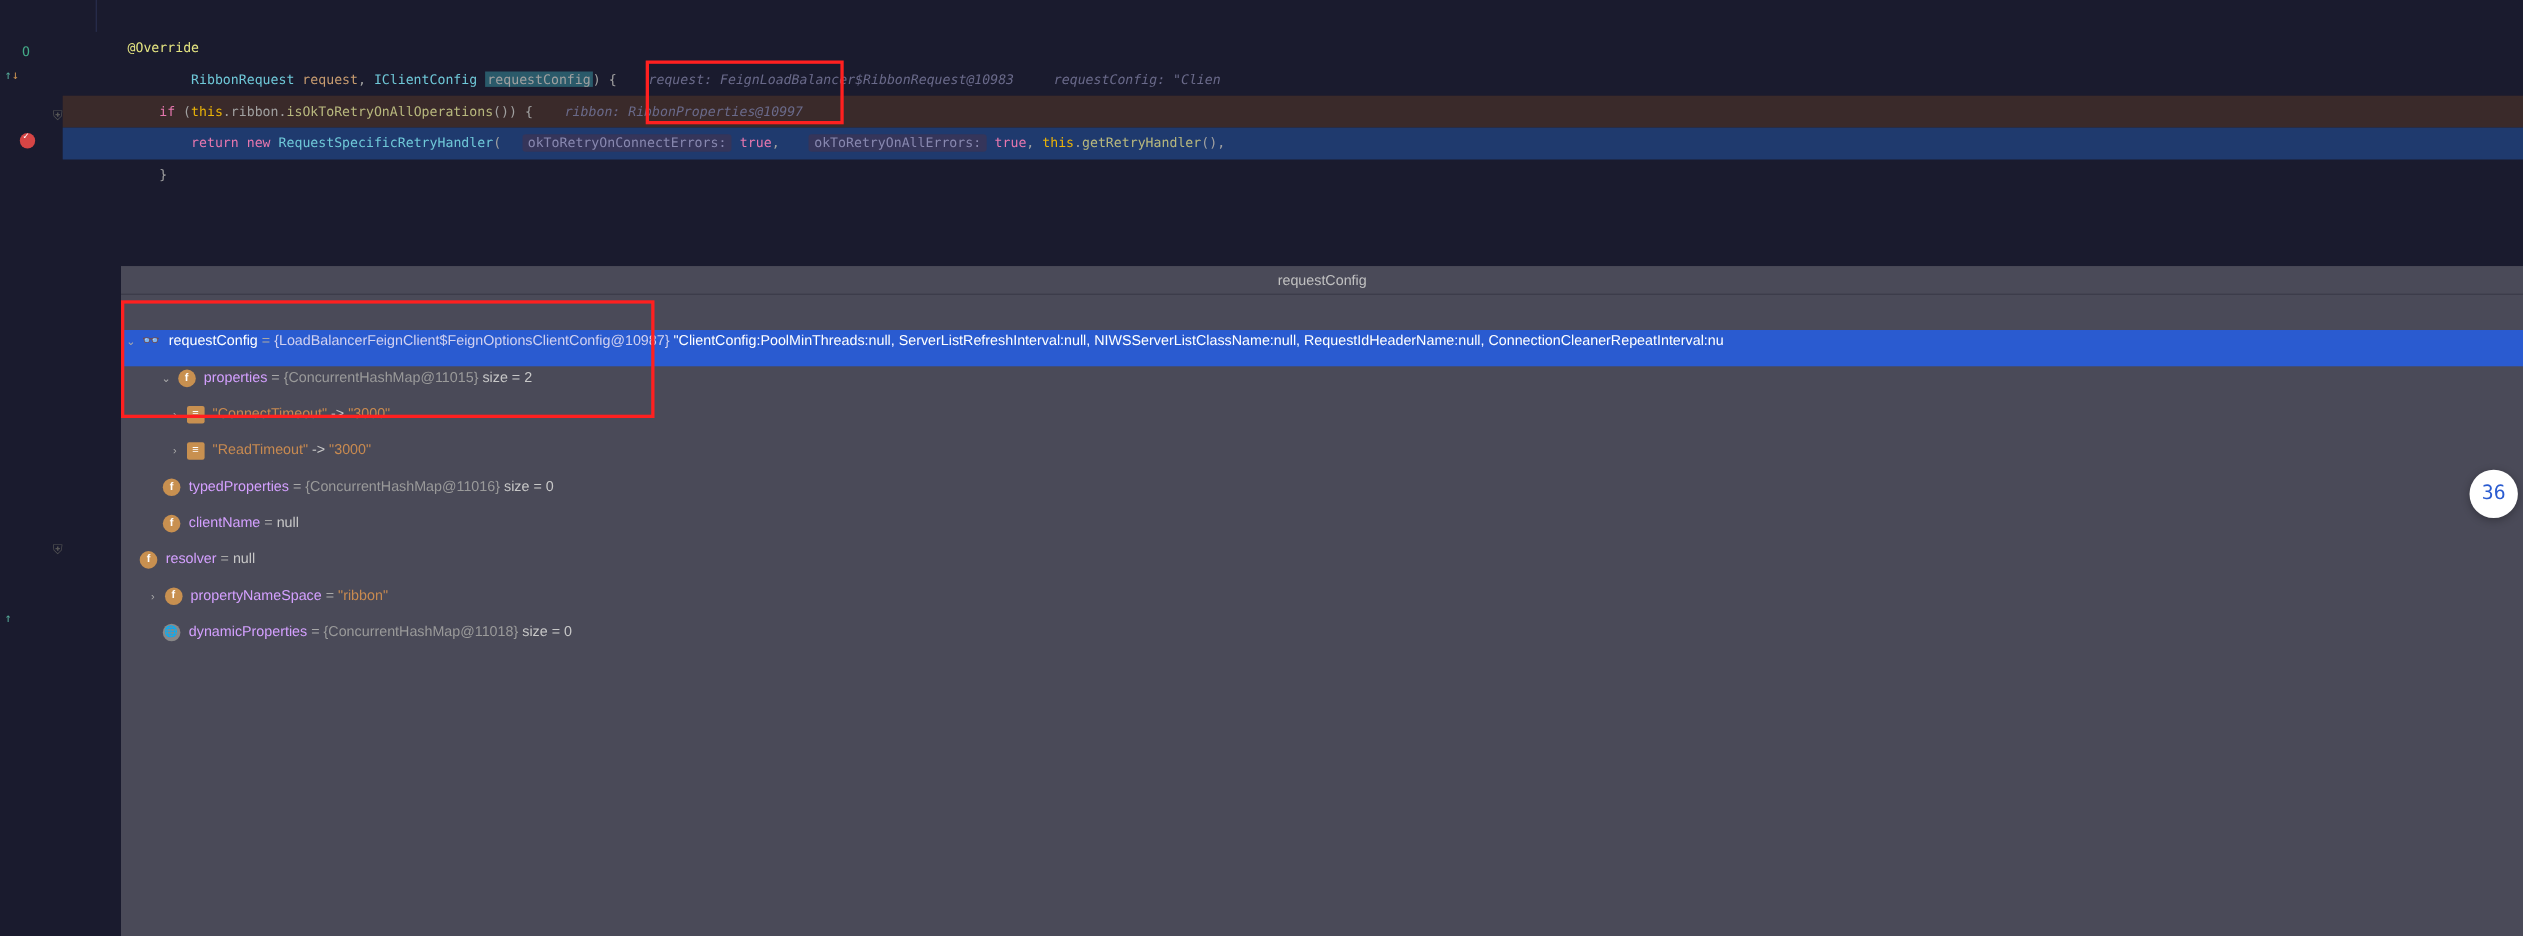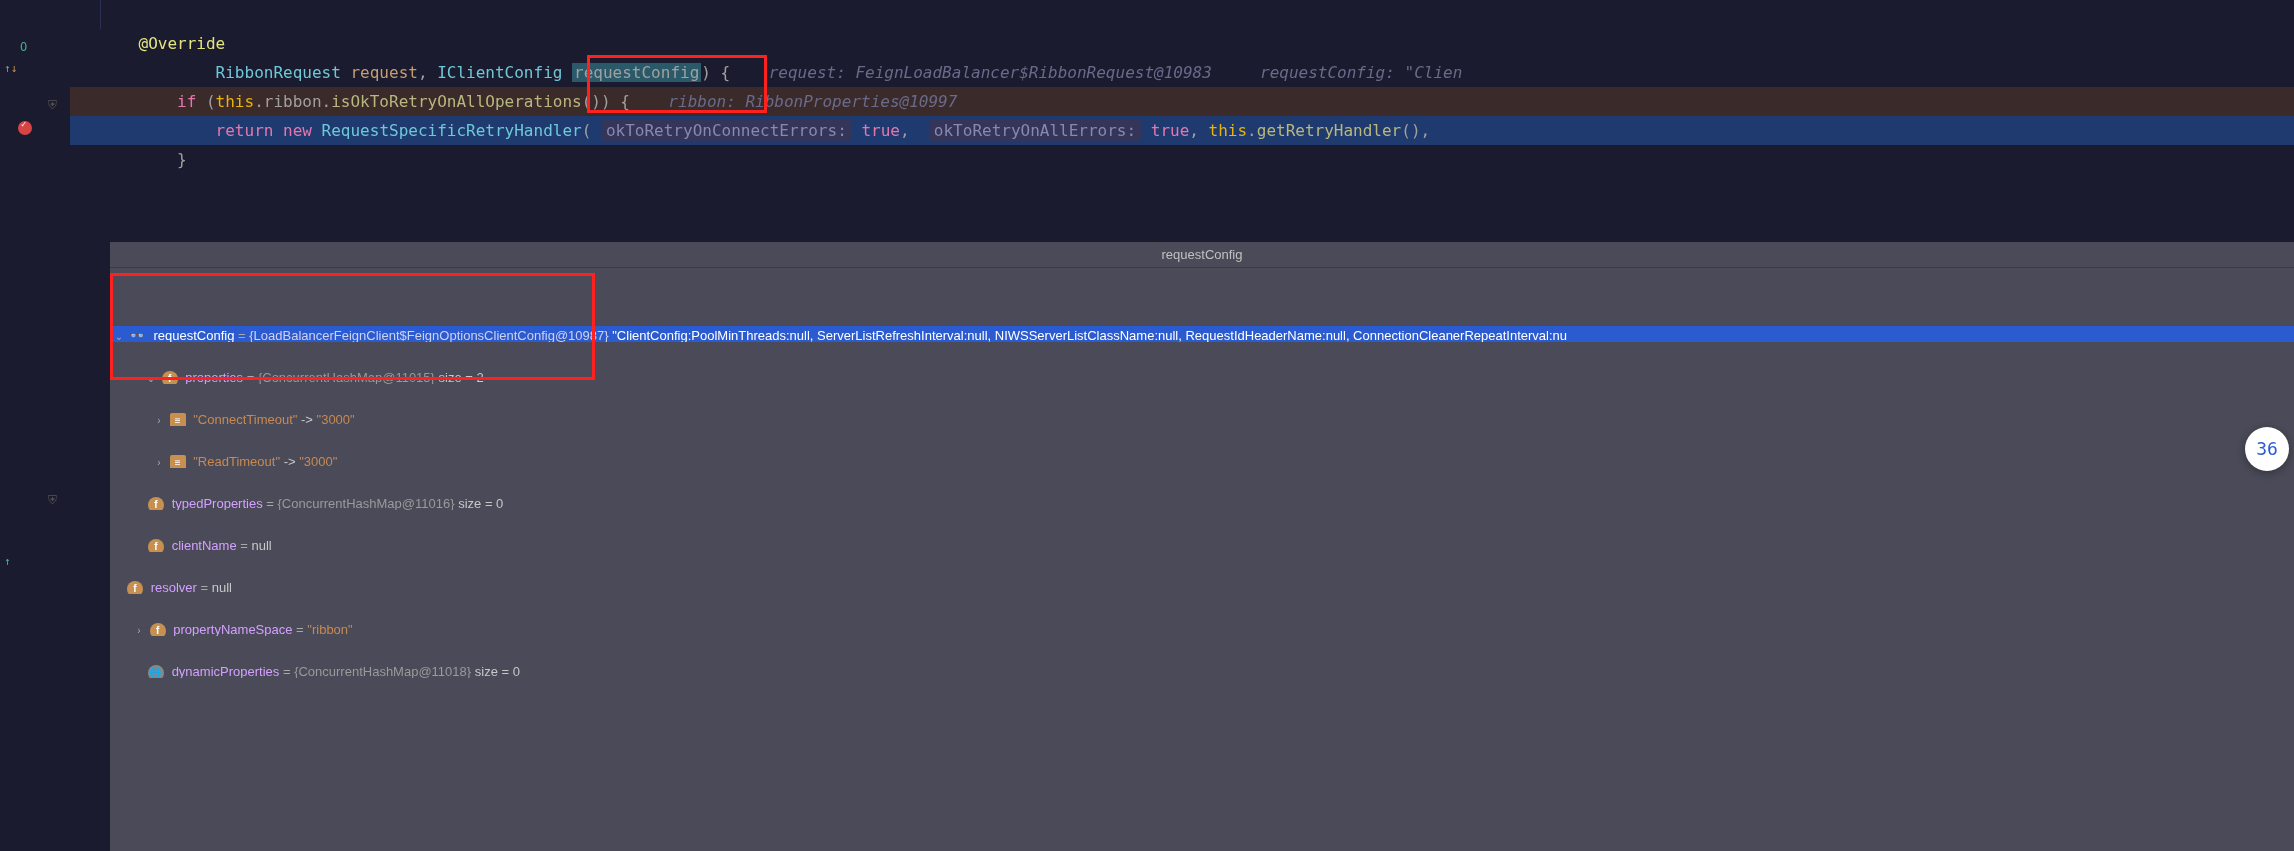--- a/index.html
+++ b/index.html
@@ -27,24 +27,24 @@
     font-size: 12px;
   }
   .gutter-shield {
     position: absolute;
     left: 48px;
     color: #555;
     font-size: 12px;
   }
   .code-area {
     position: absolute;
-    left: 70px;
+    left: 57px;
     top: 0;
     right: 0;
-    font-size: 16px;
+    font-size: 12px;
     line-height: 29px;
   }
   .code-line {
     white-space: pre;
     padding-left: 30px;
     position: relative;
     height: 29px;
   }
   .line-bp {
     background: #3a2a2a;
@@ -58,20 +58,21 @@
   .method { color: #b8b87e; }
   .param { color: #c89c70; }
   .this-kw { color: #eab308; }
   .string-kw { color: #e677ae; }
   .hint-box {
     background: #35355a;
     color: #8888b0;
     padding: 1px 5px;
     border-radius: 3px;
     font-style: normal;
+    margin-left: 12px;
   }
   .inline-debug {
     color: #6a6a8a;
     font-style: italic;
   }
   .highlight-sel {
     background: #2a5a6a;
     padding: 0 2px;
   }
   .red-box-top {
@@ -111,26 +112,25 @@
   }
   .debug-header {
     height: 26px;
     background: #4a4a58;
     text-align: center;
     line-height: 26px;
     color: #c0c0c0;
     border-bottom: 1px solid #3a3a48;
   }
   .debug-row {
-    height: 16px;
+    height: 33px;
     line-height: 20px;
     white-space: nowrap;
     overflow: hidden;
     color: #c8c8c8;
-    margin-top: 26px;
   }
   .debug-row.selected {
     background: #2a5bd0;
     color: #fff;
   }
   .arrow-exp {
     display: inline-block;
     width: 14px;
     text-align: center;
     color: #aaa;

